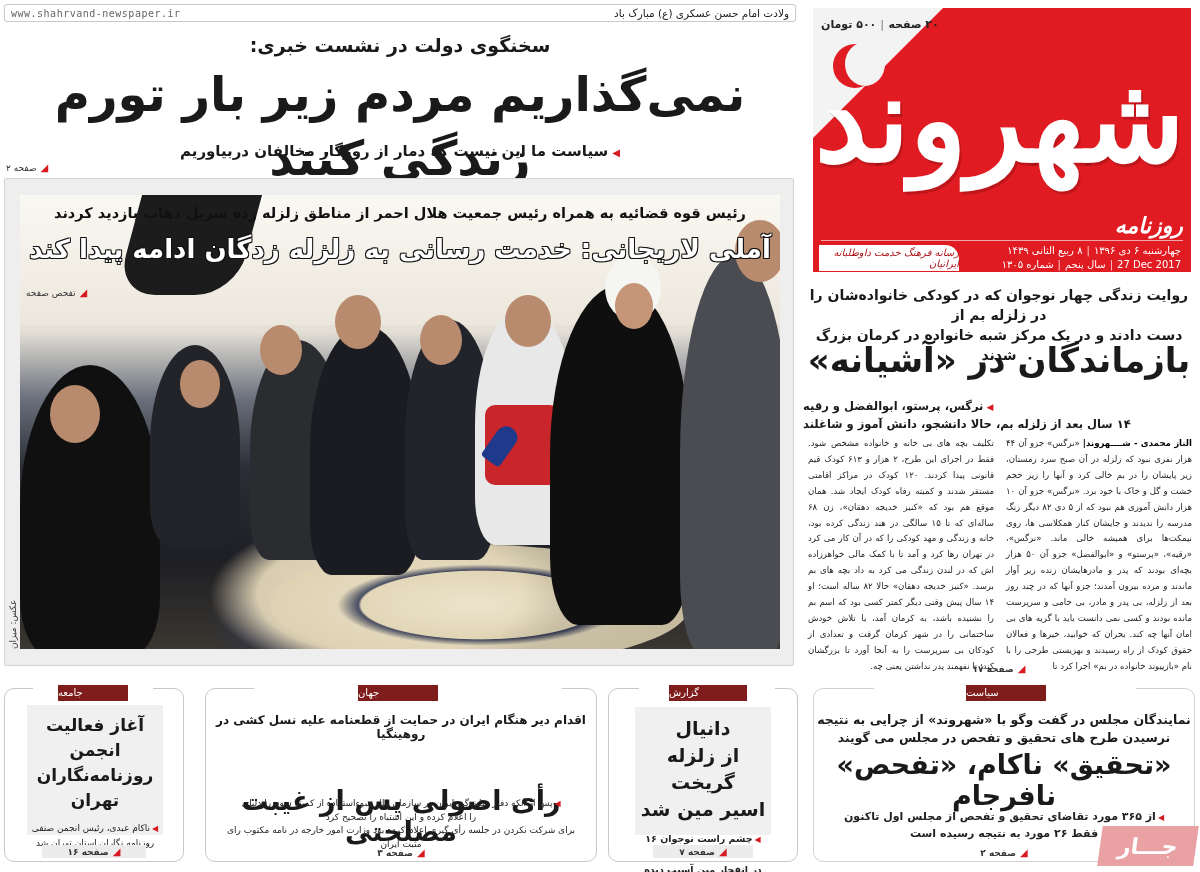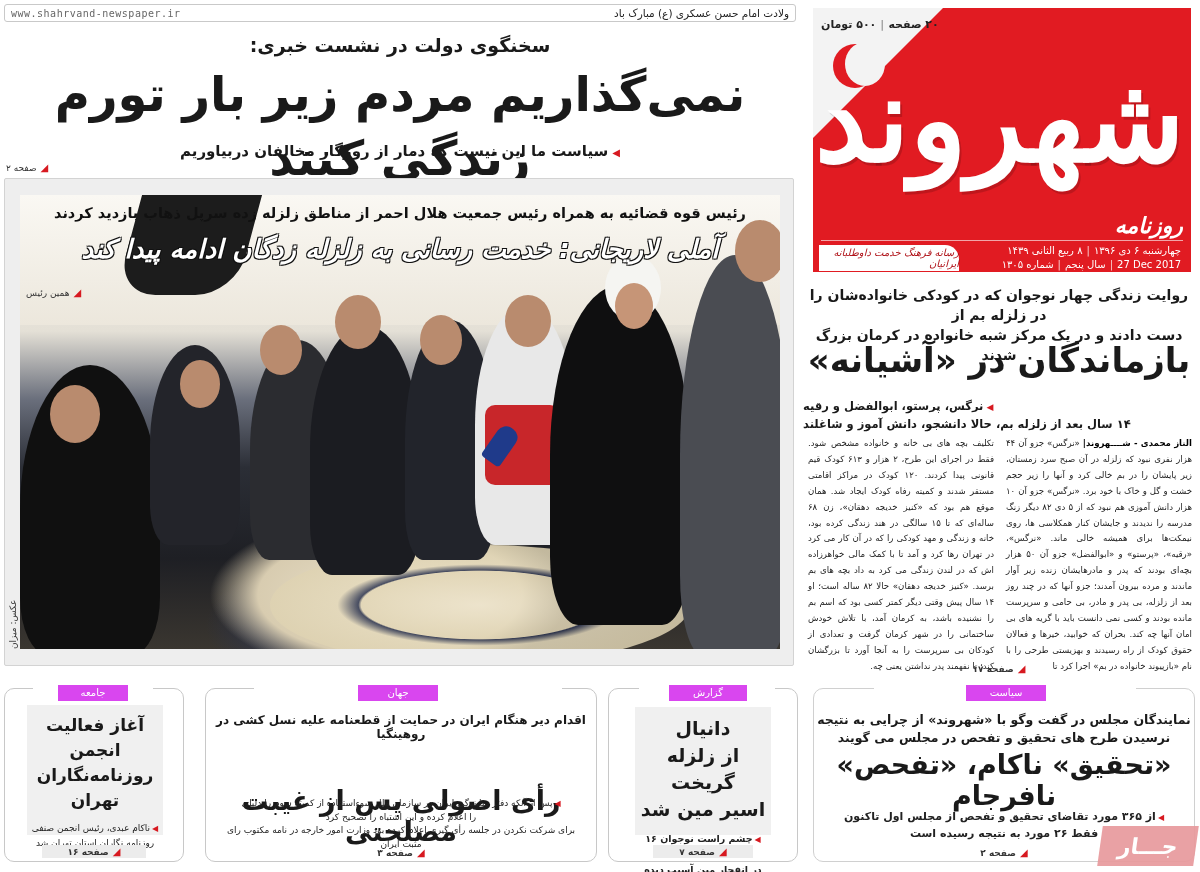--- a/index.html
+++ b/index.html
@@ -65,21 +65,20 @@
     background: radial-gradient(ellipse at center, #efe6cf 0%, #e2d6b6 40%, #2c3450 41%, #e3d8ba 48%, #d9cca8 100%); opacity: .85; }
 
   .photo-caption-kicker {
     position: absolute; left: 20px; top: 205px; width: 760px; text-align: center;
     font-size: 14.5px; font-weight: bold; color: #111;
   }
   .photo-caption-headline {
     position: absolute; left: 20px; top: 234px; width: 760px; text-align: center;
     font-size: 26px; font-weight: bold; color: #ffffff;
     text-shadow: -1px -1px 0 #111, 1px -1px 0 #111, -1px 1px 0 #111, 1px 1px 0 #111;
-    font-style: italic;
   }
   .photo-page-ref { position: absolute; left: 26px; top: 287px; }
   .photo-credit {
     position: absolute; left: 8px; top: 600px; width: 12px; height: 70px;
     writing-mode: vertical-rl; transform: rotate(180deg);
     font-size: 9px; color: #333; white-space: nowrap;
   }
 
   
   .masthead {
@@ -130,22 +129,22 @@
   .r-body .col b { font-weight: bold; color: #000; }
   .r-page-ref { position: absolute; left: 803px; top: 663px; width: 392px; text-align: center; font-weight: bold; }
 
   
   .box {
     position: absolute; top: 688px; height: 174px;
     border: 1px solid #c8c8c8; border-radius: 10px;
   }
   .box .gap-cover { position: absolute; top: -2px; height: 4px; background: #fff; }
   .box .tag {
-    position: absolute; top: -4px; height: 16px; background: #d946ef; color: #fff;
-    font-size: 10px; text-align: center; line-height: 16px;
+    position: absolute; top: -4px; height: 16px; background: #7f1d1d; color: #fff;
+    font-size: 10px; text-align: left; line-height: 16px;
   }
   .box .inner { position: absolute; left: 8px; right: 8px; top: 16px; bottom: 22px; }
   .box .grey { background: #f0f0f0; }
   .box .title { text-align: center; font-weight: bold; }
   .box .sub { text-align: center; font-size: 9.5px; line-height: 15px; color: #222; }
   .box .sub .tri { color: #d71920; font-size: 8px; margin-left: 2px; }
   .box .foot { position: absolute; bottom: 3px; left: 0; right: 0; text-align: center; }
   .box .foot span.pill { display: inline-block; background: #ececec; padding: 1px 26px; }
 
   
@@ -224,21 +223,21 @@
   <div class="head h5"></div>
   <div class="head h6"></div>
   <div class="head h7"></div>
   <div class="head h7f"></div>
   <div class="head h8"></div>
   <div class="mic"></div>
 </div>
 <div class="photo-caption-kicker">رئیس قوه قضائیه به همراه رئیس جمعیت هلال احمر از مناطق زلزله زده سرپل ذهاب بازدید کردند</div>
 <div class="photo-caption-headline">آملی لاریجانی: خدمت رسانی به زلزله زدگان ادامه پیدا کند</div>
 <div class="page-ref photo-page-ref">
-  <span class="tri">◢</span><span>همین رئیس</span>
+  <span class="tri">◢</span><span>تفحص صفحه</span>
 </div>
 <div class="photo-credit">عکس: میزان</div>
 
 <div class="masthead">
   <div class="corner"></div>
   <div class="price">
     <span>۲۰ صفحه</span><span class="sep">|</span><span>۵۰۰ تومان</span>
   </div>
   <div class="crescent"></div>
   <div class="logo">شهروند</div>

